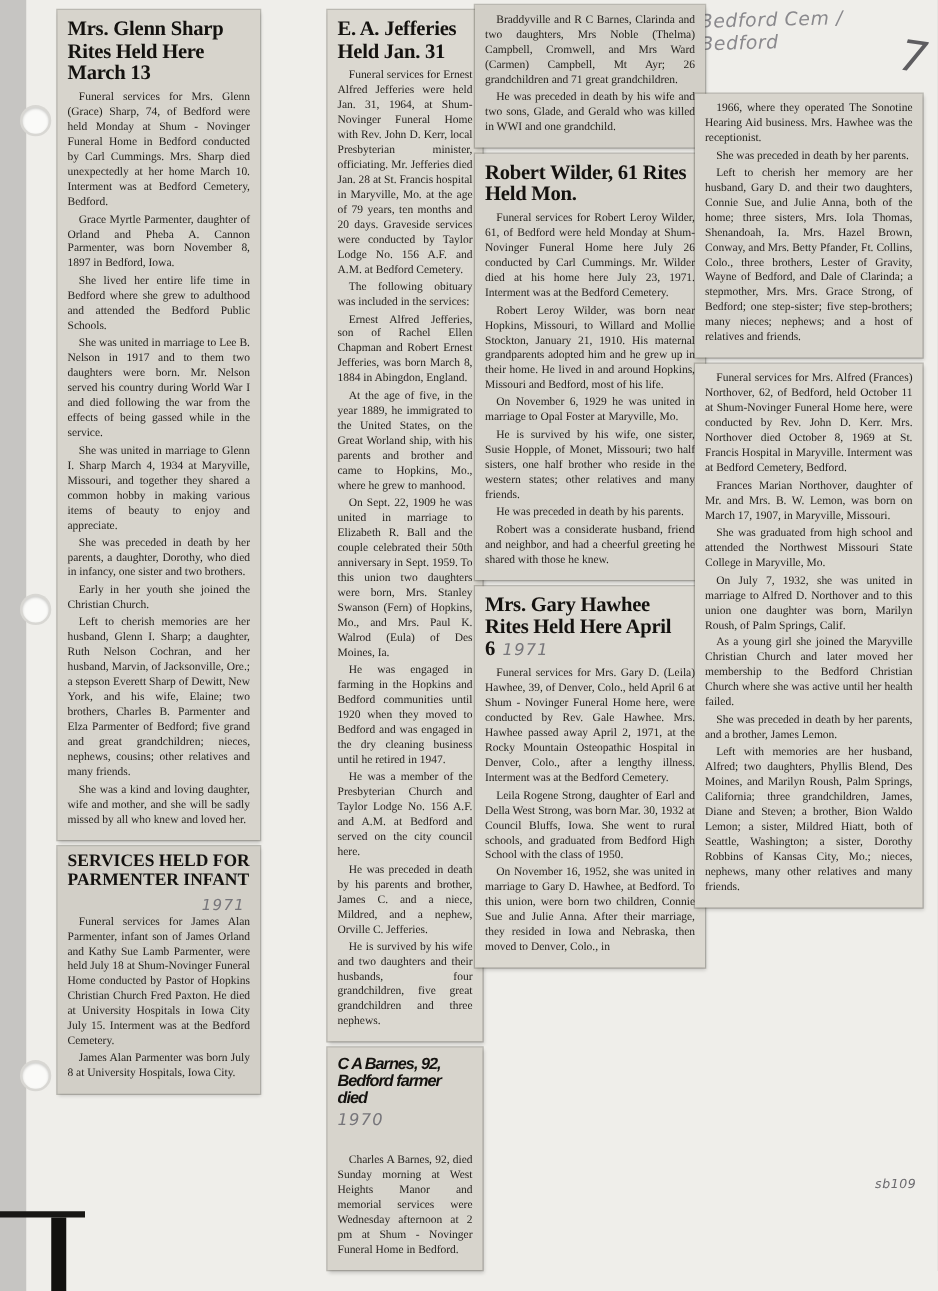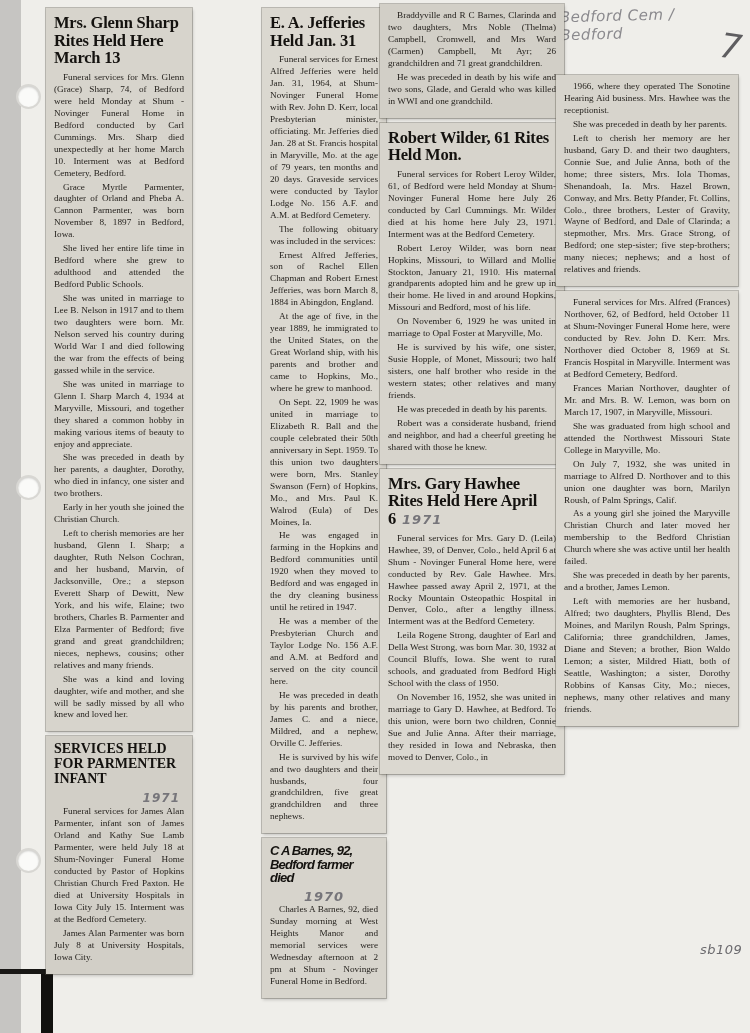--- a/index.html
+++ b/index.html
@@ -23,21 +23,21 @@
     background: #fafaf8;
     box-shadow: 0 0 0 2px #d8d7d3, inset 0 1px 2px rgba(0,0,0,0.18);
   }
   .hole.h1 { left: 18px; top: 86px; }
   .hole.h2 { left: 18px; top: 477px; }
   .hole.h3 { left: 18px; top: 850px; }
   .mark-h { position: absolute; left: 0; top: 969px; width: 68px; height: 5px; background: #181715; }
   .mark-v { position: absolute; left: 41px; top: 974px; width: 12px; height: 59px; background: #12110f; }
 
   .col { position: absolute; display: flex; flex-direction: column; gap: 5px; }
-  .col1 { left: 46px;  top: 8px;  width: 146px; }
+  .col1 { left: 46px;  top: 8px;  width: 162px; }
   .col2 { left: 214px; top: 8px;  width: 172px; padding-left: 48px; }
   .col3 { left: 380px; top: 4px;  width: 184px; }
   .col4 { left: 556px; top: 4px;  width: 182px; }
 
   .clip {
     background: #d7d4cc;
     box-shadow: 0 0 0 1px rgba(90,85,75,0.35), 1px 2px 3px rgba(0,0,0,0.18);
     padding: 6px 8px 8px 8px;
     color: #211e1a;
   }
@@ -51,41 +51,41 @@
     margin-bottom: 5px;
   }
   .headline.small { font-size: 14px; letter-spacing: 0; }
   .headline.sans  { font-family: "Liberation Sans", sans-serif; font-size: 13px; letter-spacing: -0.8px; line-height: 1.02; font-style: italic; }
 
   .body-text { font-size: 9.2px; line-height: 1.3; text-align: justify; }
   .body-text p { text-indent: 9px; margin-bottom: 2px; }
 
   .hand {
     font-family: "DejaVu Sans", sans-serif;
-    font-style: italic; color: #76757a; font-weight: bold;
+    font-style: italic; color: #76757a; font-weight: normal;
   }
   .year-inline { font-size: 13px; margin-left: 6px; letter-spacing: 1px; }
-  .year-block  { font-size: 13px; text-align: center; letter-spacing: 1px; margin: 1px 0 0 0; }
+  .year-block  { font-size: 13px; letter-spacing: 1px; margin: 1px 0 18px 0; }
   .year-right  { font-size: 12px; text-align: right; letter-spacing: 1px; margin: -1px 4px 1px 0; }
 
   .top-note {
     position: absolute; left: 560px; top: 6px; width: 170px;
     font-family: "DejaVu Sans", sans-serif; font-style: italic;
     color: #8a898d; font-size: 15px; letter-spacing: 0.5px;
     transform: rotate(-1.5deg);
   }
   .page-num {
     position: absolute; left: 720px; top: 26px;
     font-family: "DejaVu Sans", sans-serif; color: #5e5d60;
     font-size: 34px; font-style: italic; transform: rotate(8deg);
   }
   .code-note {
     position: absolute; left: 700px; top: 942px;
     font-family: "DejaVu Sans", sans-serif; font-style: italic;
-    color: #6b6a6e; font-size: 13px; letter-spacing: 0.5px;
+    color: #6b6a6e; font-size: 10px; letter-spacing: 0.5px;
   }
   .note-spacer { height: 66px; }
 </style>
 </head>
 <body>
 
 <div class="page">
   <div class="scan-edge-left"></div>
   <div class="hole h1"></div>
   <div class="hole h2"></div>

